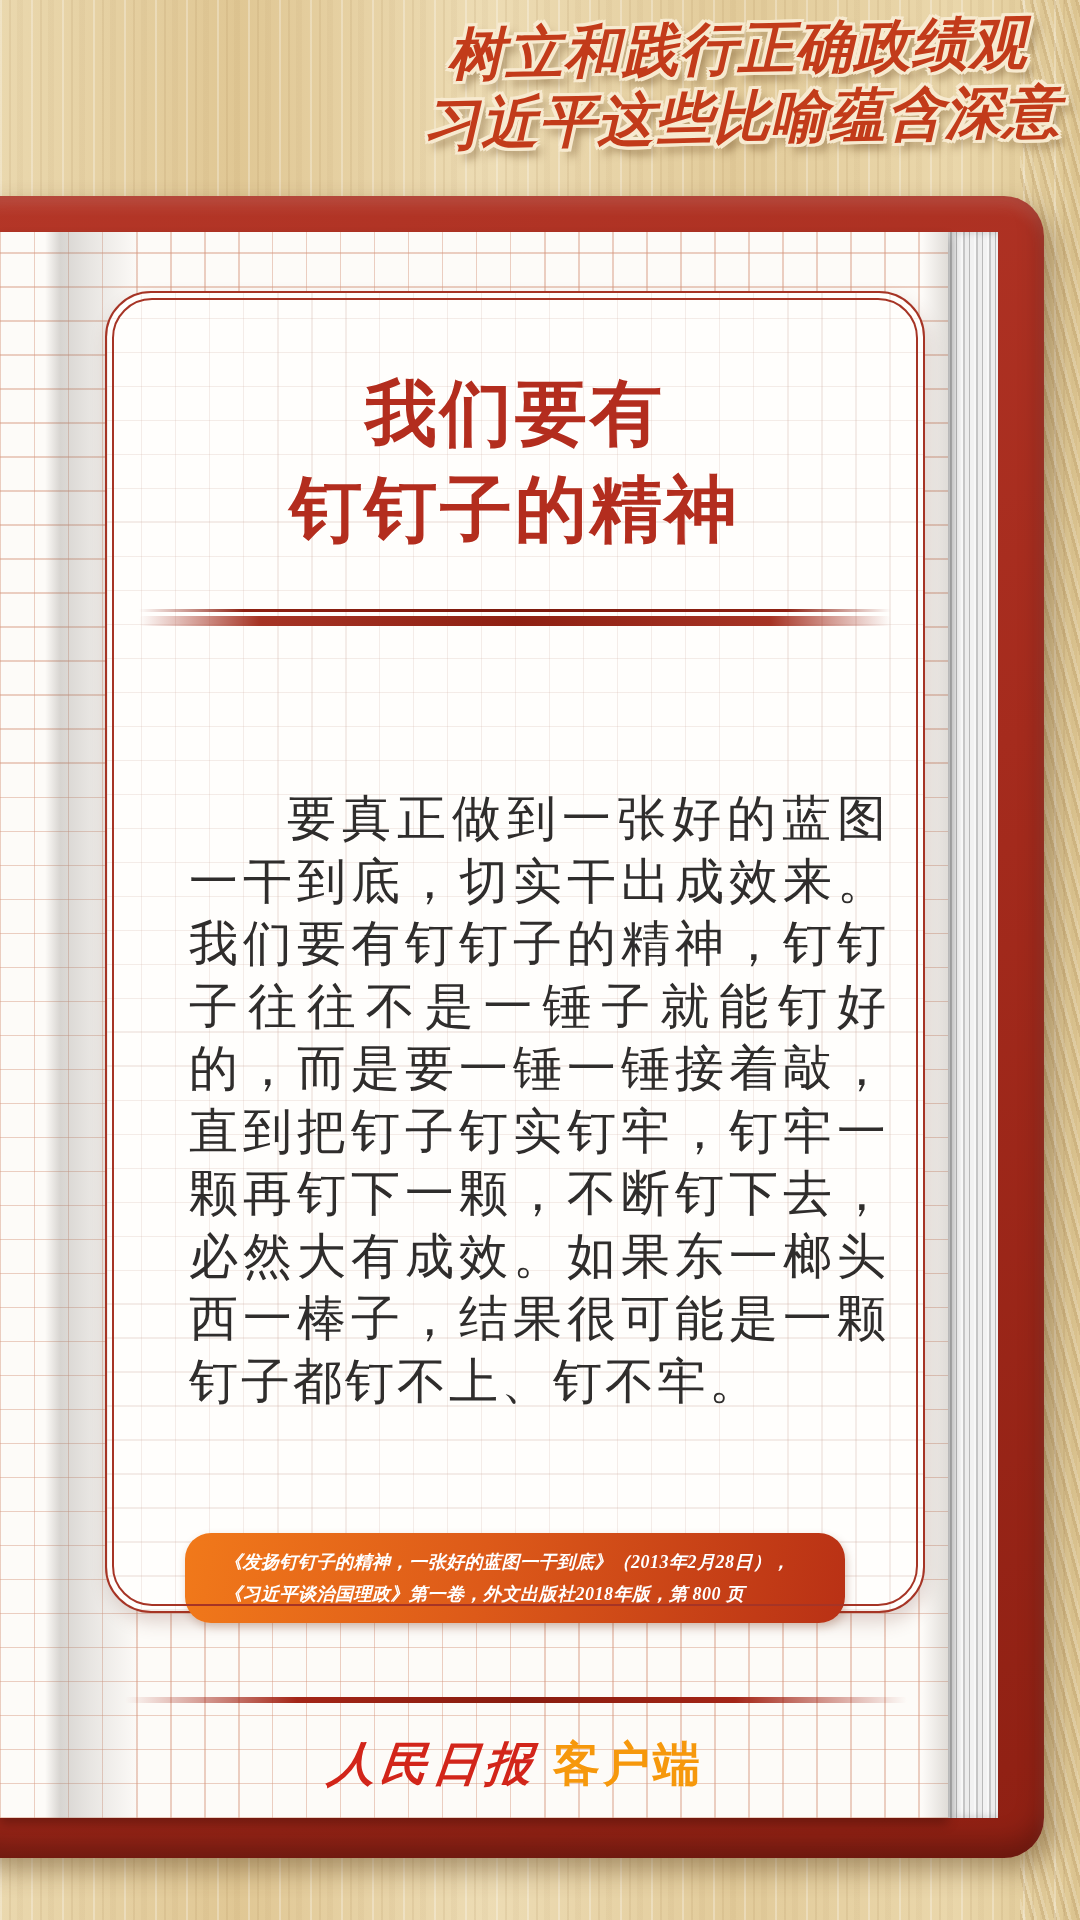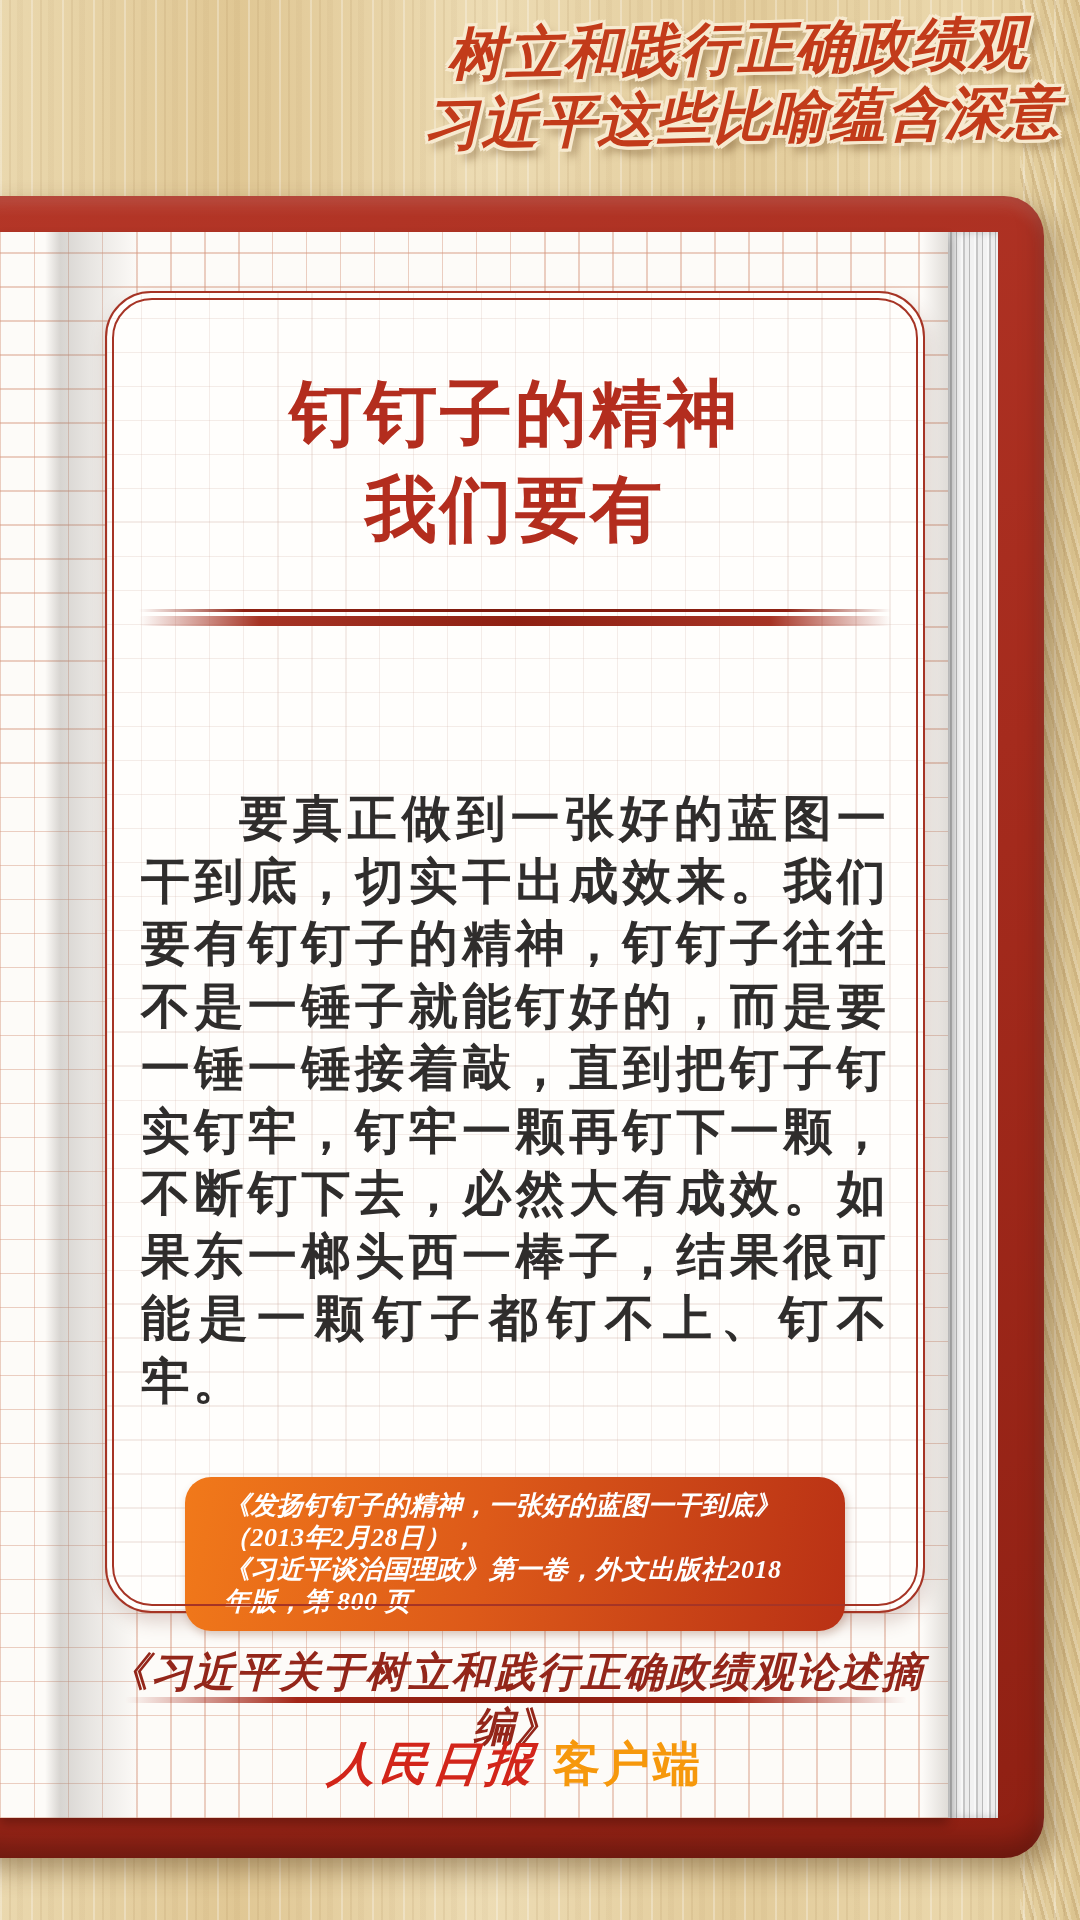--- a/index.html
+++ b/index.html
@@ -48,26 +48,26 @@
       repeating-linear-gradient(0deg, rgba(205,172,160,.22) 0 1.5px, rgba(0,0,0,0) 1.5px 34px),
       repeating-linear-gradient(90deg, rgba(205,172,160,.22) 0 1.5px, rgba(0,0,0,0) 1.5px 34px);
     box-shadow:3px 9px 18px rgba(115,66,48,.22);}
   .card-inner{position:absolute;inset:5px;border:2px solid #a63425;border-radius:40px;pointer-events:none;}
   .quote-title{margin:72px 10px 0;text-align:center;font-size:72px;line-height:96px;font-weight:900;
     color:#b32d1e;letter-spacing:3px;font-family:"Liberation Sans",sans-serif;}
   .divider{width:752px;margin:52px auto 0;}
   .divider .thin{height:3px;background:linear-gradient(90deg, rgba(142,32,18,0) 0%, #8e2012 14%, #7d1a0e 50%, #8e2012 86%, rgba(142,32,18,0) 100%);}
   .divider .thick{height:10px;margin-top:4px;border-radius:4px;
     background:linear-gradient(90deg, rgba(156,40,24,0) 0%, #a63425 16%, #8e2012 50%, #a63425 84%, rgba(156,40,24,0) 100%);}
-  .quote-body{margin:162px 34px 4px;font-family:"Liberation Serif",serif;font-weight:700;
-    font-size:49px;line-height:62.5px;letter-spacing:3px;color:#2f2d2c;text-align:justify;text-indent:2em;}
-  .citation{width:582px;margin:64px auto 0;padding:13px 39px;border-radius:26px;
+  .quote-body{margin:162px 34px 4px;font-family:"Liberation Serif",serif;font-weight:400;
+    font-size:49px;line-height:62.5px;letter-spacing:3px;color:#2f2d2c;text-align:justify;text-indent:2em;padding-left:48px;}
+  .citation{width:582px;margin:120px auto 0;padding:13px 39px;border-radius:26px;
     background:linear-gradient(100deg,#f1791a 0%,#dd5a19 45%,#b93115 100%);
     color:#ffffff;font-family:"Liberation Serif",serif;font-style:italic;font-weight:700;
-    font-size:26px;line-height:32px;letter-spacing:.5px;box-shadow:2px 4px 8px rgba(120,50,20,.25);}
+    font-size:18px;line-height:32px;letter-spacing:.5px;box-shadow:2px 4px 8px rgba(120,50,20,.25);}
   
   .book-title{position:absolute;left:107px;top:1645px;width:818px;text-align:center;
     font-family:"Liberation Serif",serif;font-style:italic;font-weight:900;
     font-size:41px;color:#93261a;letter-spacing:2px;}
   .book-title-line{position:absolute;left:125px;top:1697px;width:782px;height:6px;border-radius:3px;
     background:linear-gradient(90deg, rgba(163,37,23,0) 0%, #a32517 22%, #881c0f 50%, #a32517 78%, rgba(163,37,23,0) 100%);}
   .brand{position:absolute;left:107px;top:1733px;width:818px;display:flex;justify-content:center;align-items:baseline;gap:16px;}
   .brand .name{font-family:"Liberation Serif",serif;font-style:italic;font-weight:900;
     font-size:47px;color:#d2251a;letter-spacing:5px;transform:skewX(-6deg);}
   .brand .suffix{font-family:"Liberation Sans",sans-serif;font-weight:900;
@@ -89,35 +89,34 @@
     <div class="page-stack"></div>
     <div class="page">
       <div class="page-curl"></div>
       <div class="page-right-shade"></div>
     </div>
   </div>
 
   <div class="card">
     <div class="card-inner"></div>
     <div class="quote-title">
+      <div>我们要有</div>
       <div>钉钉子的精神</div>
-      <div>我们要有</div>
     </div>
     <div class="divider">
       <div class="thin"></div>
       <div class="thick"></div>
     </div>
     <div class="quote-body">要真正做到一张好的蓝图一干到底，切实干出成效来。我们要有钉钉子的精神，钉钉子往往不是一锤子就能钉好的，而是要一锤一锤接着敲，直到把钉子钉实钉牢，钉牢一颗再钉下一颗，不断钉下去，必然大有成效。如果东一榔头西一棒子，结果很可能是一颗钉子都钉不上、钉不牢。</div>
     <div class="citation">
       <div>《发扬钉钉子的精神，一张好的蓝图一干到底》（2013年2月28日），</div>
       <div>《习近平谈治国理政》第一卷，外文出版社2018年版，第 800 页</div>
     </div>
   </div>
 
-  <div class="book-title">《习近平关于树立和践行正确政绩观论述摘编》</div>
   <div class="book-title-line"></div>
 
   <div class="brand">
     <span class="name">人民日报</span>
     <span class="suffix">客户端</span>
   </div>
 
 </div>
 
 </body></html>

